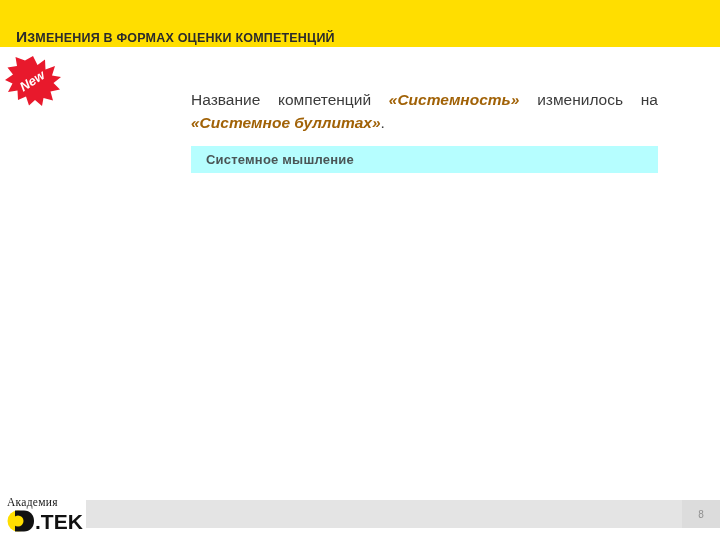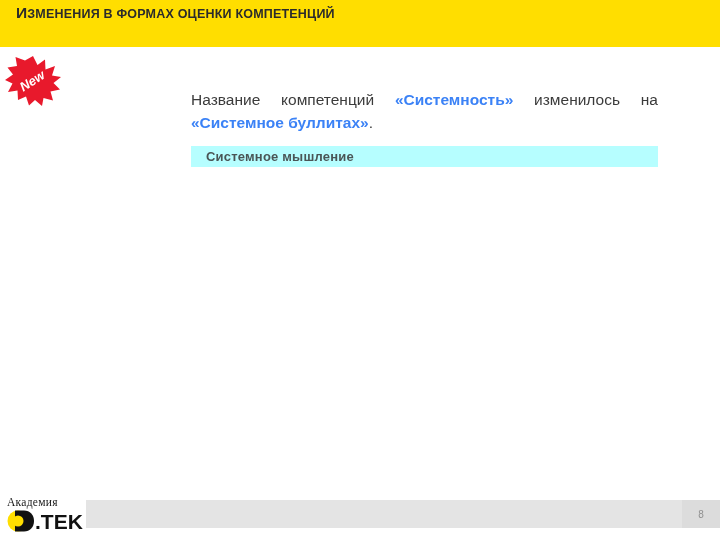--- a/index.html
+++ b/index.html
@@ -20,21 +20,21 @@
     position: absolute;
     left: 0;
     top: 0;
     width: 720px;
     height: 47px;
     background: #ffde00;
   }
   .title-text {
     position: absolute;
     left: 16px;
-    top: 4px;
+    top: 28px;
     font-size: 12.5px;
     font-weight: bold;
     letter-spacing: 0.2px;
     color: #2b2b2b;
     text-transform: uppercase;
     font-variant: small-caps;
     white-space: nowrap;
   }
   .title-text .cap {
     font-size: 15.5px;
@@ -68,36 +68,37 @@
   }
   .para {
     font-size: 15.5px;
     line-height: 23px;
     color: #3b3b3b;
     text-align: justify;
     text-justify: inter-word;
     margin: 0;
   }
   .para b {
-    color: #3b82f6;
-    font-weight: bold;
+    color: #a16207;
+    font-weight: bold;
+    font-style: italic;
   }
   .para .bi {
     font-weight: bold;
     font-style: italic;
     color: #2a2a2a;
   }
   .para-2 {
     margin-top: 20px;
   }
 
   .cyan-box {
     margin-top: 12px;
     width: 467px;
-    height: 21px;
+    height: 27px;
     background: #b6feff;
     display: flex;
     align-items: center;
   }
   .cyan-box-label {
     margin-left: 15px;
     font-size: 13px;
     font-weight: bold;
     color: #4a5556;
     letter-spacing: 0.2px;

